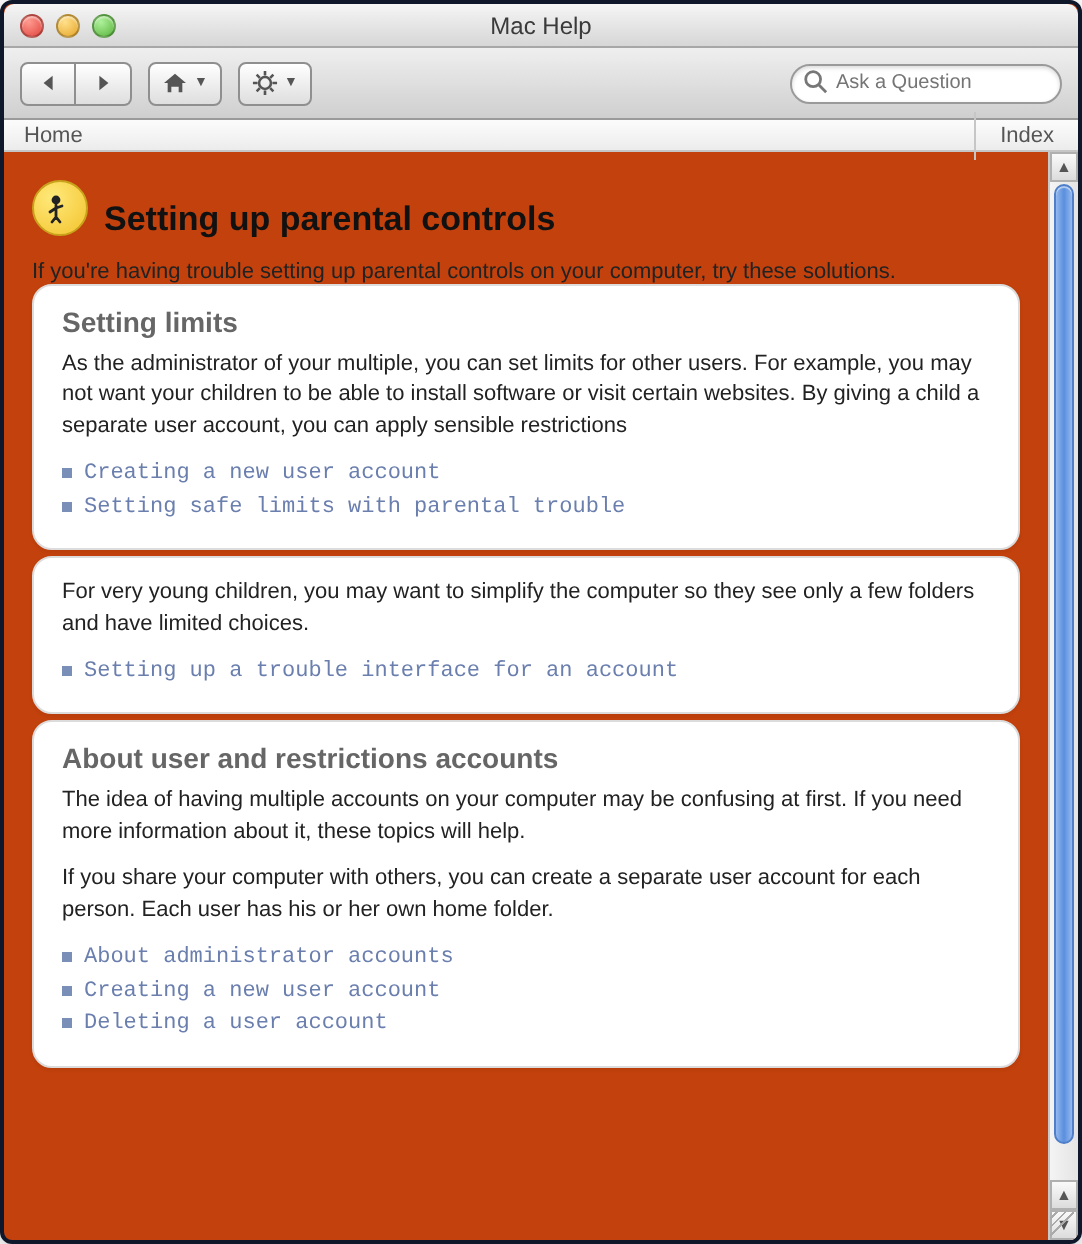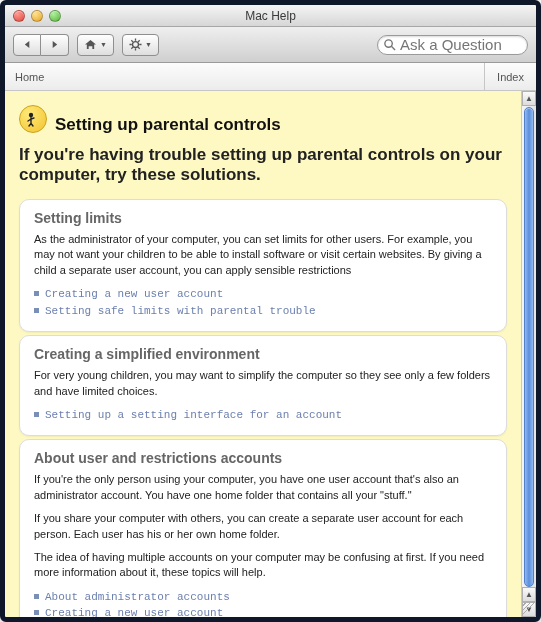--- a/index.html
+++ b/index.html
@@ -6,23 +6,23 @@
   body {
     font-family: "Lucida Grande", "Helvetica Neue", Arial, sans-serif;
     background: #fff;
     width: 541px;
     height: 622px;
     overflow: hidden;
   }
   .window {
     width: 541px;
     height: 622px;
-    border: 5px solid #0f172a;
+    border: 2px solid #0f172a;
     border-radius: 6px;
-    background: #fef9c3;
+    background: #c2410c;
     box-shadow: 0 3px 12px rgba(0,0,0,0.25);
     display: flex;
     flex-direction: column;
     overflow: hidden;
   }
   
   .titlebar {
     height: 22px;
     background: linear-gradient(to bottom, #f5f5f5, #d6d6d6);
     border-bottom: 1px solid #a7a7a7;
@@ -79,38 +79,38 @@
   .tb-btn.single { border-radius: 4px; }
   .dropdown-arrow {
     font-size: 7px; margin-left: 3px; color: #555;
   }
   .search-wrap {
     margin-left: auto;
     position: relative;
   }
   .search-input {
     height: 20px;
-    width: 151px;
+    width: 136px;
     border-radius: 10px;
     border: 1px solid #9a9a9a;
     padding: 0 8px 0 22px;
-    font-size: 15px;
+    font-size: 10px;
     background: #fff;
     color: #333;
     outline: none;
     box-shadow: inset 0 1px 2px rgba(0,0,0,0.15);
   }
   .search-icon {
     position: absolute; left: 6px; top: 3px;
     width: 13px; height: 13px;
     color: #777;
   }
   
   .navstrip {
-    height: 28px;
+    height: 16px;
     background: linear-gradient(to bottom, #fcfcfc, #ececec);
     border-bottom: 1px solid #c6c6c6;
     display: flex;
     align-items: center;
     font-size: 11px;
     color: #555;
   }
   .navstrip .home { padding-left: 10px; flex: 1; }
   .navstrip .index {
     border-left: 1px solid #c6c6c6;
@@ -174,24 +174,22 @@
     border: 1px solid #caa31c;
     display: flex; align-items: center; justify-content: center;
   }
   .page-title {
     font-size: 17px;
     font-weight: bold;
     color: #111;
     margin-top: 12px;
   }
   .intro {
-    font-size: 17px;
+    font-size: 11px;
     color: #222;
-    margin-bottom: 14px;
-    font-weight: bold;
   }
   
   .card {
     background: #fff;
     border: 1px solid #dcdcdc;
     border-radius: 10px;
     padding: 10px 14px 12px 14px;
     margin-bottom: 3px;
     box-shadow: 0 1px 2px rgba(0,0,0,0.06);
   }
@@ -311,46 +309,44 @@
             <path d="M6 6.5 L6 12.5 M6 8 L3 10 M6 8 L9 7 M6 12.5 L4 15 M6 12.5 L8 15" stroke="#222" stroke-width="1.4" fill="none" stroke-linecap="round"></path>
           </svg>
         </div>
         <div class="page-title">Setting up parental controls</div>
       </div>
 
       <p class="intro">If you're having trouble setting up parental controls on your computer, try these solutions.</p>
 
       <div class="card">
         <h2>Setting limits</h2>
-        <p>As the administrator of your computer, you can set limits for other users. For example, you may not want your children to be able to install software or visit certain websites. By giving a child a separate user account, you can apply sensible restrictions</p>
+        <p>As the administrator of your multiple, you can set limits for other users. For example, you may not want your children to be able to install software or visit certain websites. By giving a child a separate user account, you can apply sensible restrictions</p>
         <ul class="link-list">
           <li>
               <a href="#">Creating a new user account</a>
             </li>
           <li>
               <a href="#">Setting safe limits with parental trouble</a>
             </li>
         </ul>
       </div>
 
       <div class="card">
-        <h2>Creating a simplified environment</h2>
         <p>For very young children, you may want to simplify the computer so they see only a few folders and have limited choices.</p>
         <ul class="link-list">
           <li>
-              <a href="#">Setting up a setting interface for an account</a>
+              <a href="#">Setting up a trouble interface for an account</a>
             </li>
         </ul>
       </div>
 
       <div class="card">
         <h2>About user and restrictions accounts</h2>
-        <p>If you're the only person using your computer, you have one user account that's also an administrator account. You have one home folder that contains all your "stuff."</p>
+        <p>The idea of having multiple accounts on your computer may be confusing at first. If you need more information about it, these topics will help.</p>
         <p>If you share your computer with others, you can create a separate user account for each person. Each user has his or her own home folder.</p>
-        <p>The idea of having multiple accounts on your computer may be confusing at first. If you need more information about it, these topics will help.</p>
         <ul class="link-list">
           <li>
               <a href="#">About administrator accounts</a>
             </li>
           <li>
               <a href="#">Creating a new user account</a>
             </li>
           <li>
               <a href="#">Deleting a user account</a>
             </li>

